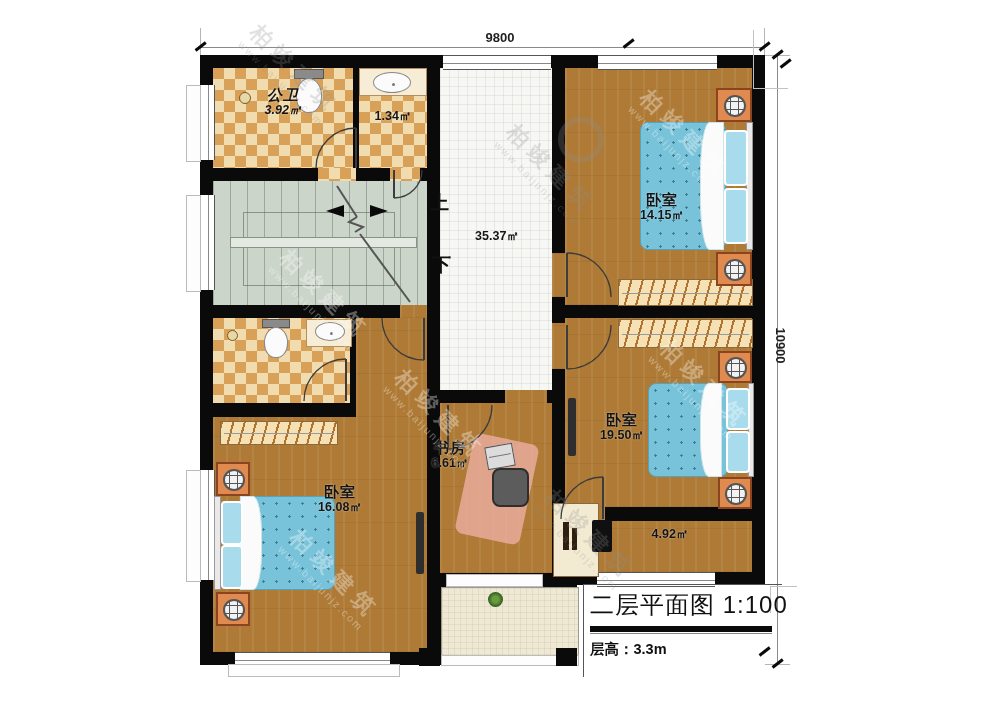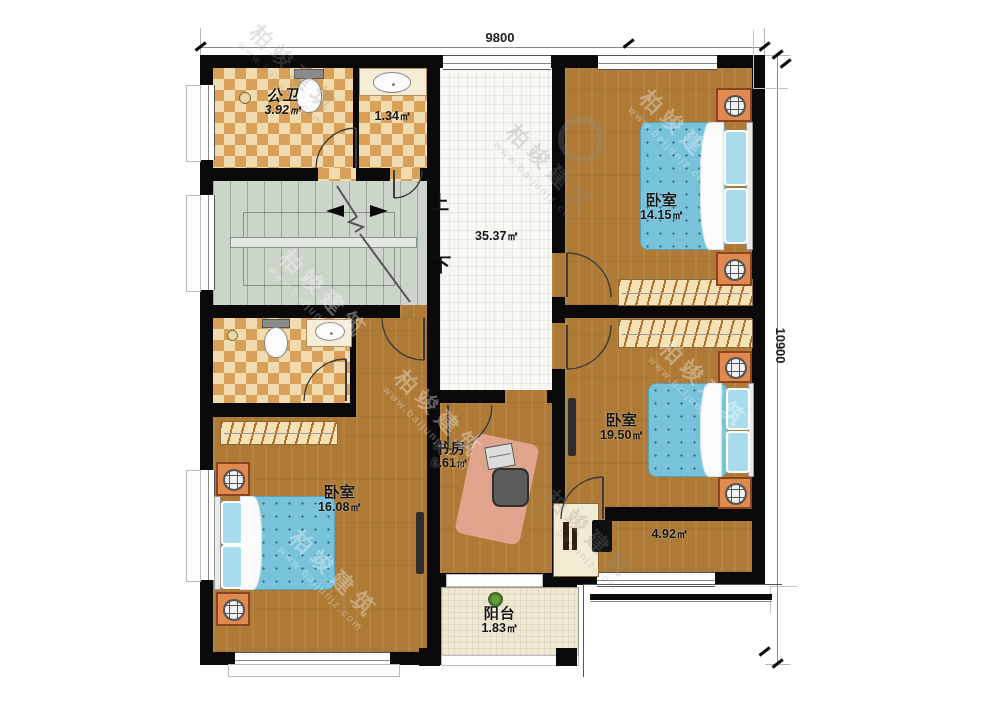--- a/index.html
+++ b/index.html
@@ -257,24 +257,20 @@
     <div class="rname">书房</div>
     <div class="rarea">6.61㎡</div>
   </div>
   <div class="abs rlabel" style="left:290px;top:484px;width:100px;">
     <div class="rname">卧室</div>
     <div class="rarea">16.08㎡</div>
   </div>
   <div class="abs rlabel" style="left:620px;top:528px;width:100px;">
     <div class="rarea">4.92㎡</div>
   </div>
-  <div class="abs rlabel" style="left:450px;top:605px;width:100px;">
-    <div class="rname">阳台</div>
-    <div class="rarea">1.83㎡</div>
-  </div>
 
   <div class="abs extline" style="left:200px;top:28px;width:1px;height:27px;"></div>
   <div class="abs extline" style="left:764px;top:28px;width:1px;height:27px;"></div>
   <div class="abs dimline" style="left:200px;top:47px;width:565px;height:1px;"></div>
   <div class="abs tick" style="left:194px;top:45px;"></div>
   <div class="abs tick" style="left:758px;top:45px;"></div>
   <div class="abs dimtext" style="left:440px;top:30px;width:120px;text-align:center;">9800</div>
 
   <div class="abs extline" style="left:765px;top:55px;width:25px;height:1px;"></div>
   <div class="abs extline" style="left:765px;top:664px;width:25px;height:1px;"></div>
@@ -283,22 +279,29 @@
   <div class="abs tick" style="left:771px;top:662px;"></div>
   <div class="abs dimtext" style="left:750px;top:338px;width:60px;text-align:center;transform:rotate(90deg);">10900</div>
 
   <div class="abs bracket" style="left:753px;top:30px;width:34px;height:58px;border-right:none;border-top:none;"></div>
   <div class="abs bracket" style="left:770px;top:586px;width:26px;height:26px;border-right:none;border-bottom:none;"></div>
   <div class="abs tick" style="left:622px;top:42px;"></div>
   <div class="abs tick" style="left:779px;top:62px;"></div>
   <div class="abs tick" style="left:758px;top:650px;"></div>
 
   <div class="abs tb" style="left:583px;top:584px;width:192px;height:88px;">
+    <div class="t1">
+      <span>二层平面图</span>
+      <span>1:100</span>
+    </div>
     <div class="bar"></div>
     <div class="thin"></div>
+    <div class="info">
+      <span>层高：</span><span>3.3m</span>
+    </div>
   </div>
 
   <div class="abs wm gray" style="left:210px;top:55px;width:160px;">
     <span class="b">柏竣建筑</span>
     <span class="u">www.baijunjz.com</span>
   </div>
   <div class="abs wm gray" style="left:480px;top:110px;width:170px;">
     <span class="ring"></span>
     <span class="b">柏竣建筑</span>
     <span class="u">www.baijunjz.com</span>

